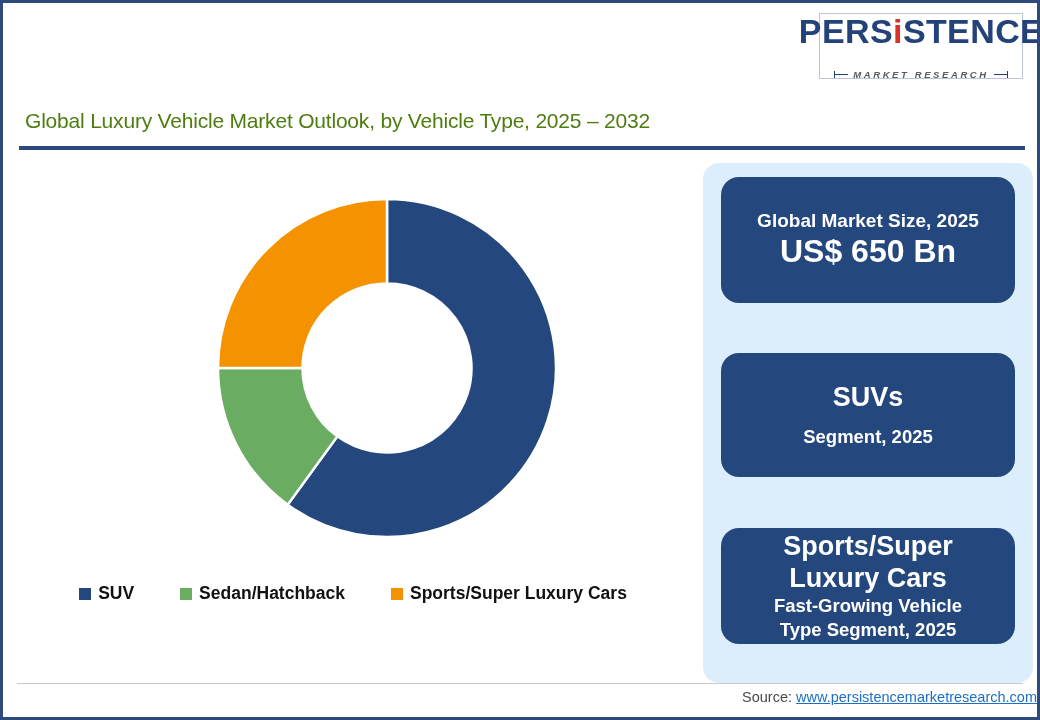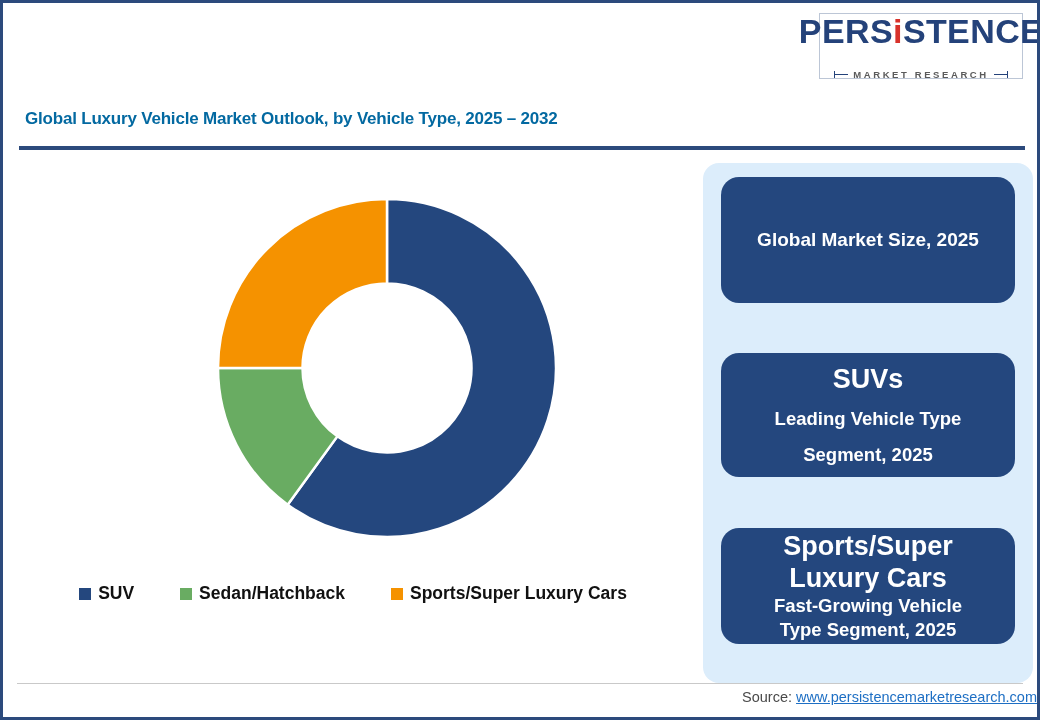--- a/index.html
+++ b/index.html
@@ -47,20 +47,21 @@
     white-space: nowrap;
   }
   .logo-word .i-red { color: #d8322b; }
   .logo-sub-row {
     display: flex;
     align-items: center;
     justify-content: center;
     gap: 5px;
     margin-top: 21px;
     width: 100%;
+    font-style: italic;
   }
   .logo-rule {
     height: 1px;
     width: 14px;
     background: #24427a;
     position: relative;
   }
   .logo-rule::before {
     content: "";
     position: absolute;
@@ -77,23 +78,23 @@
     letter-spacing: 2.6px;
     color: #5a5a5a;
     white-space: nowrap;
   }
 
   
   .title {
     position: absolute;
     left: 22px;
     top: 106px;
-    font-size: 17px;
-    font-weight: bold;
-    color: #0369a1;
+    font-size: 21px;
+    font-weight: normal;
+    color: #4d7c0f;
     letter-spacing: -0.2px;
     white-space: nowrap;
   }
   .title-rule {
     position: absolute;
     left: 16px;
     right: 12px;
     top: 143px;
     height: 4px;
     background: #2c4a7c;
@@ -264,25 +265,25 @@
         <span class="legend-swatch" style="background: rgb(245, 146, 0);"></span>
         <span class="legend-label">Sports/Super Luxury Cars</span>
       </div>
     </div>
   </div>
 
   <div class="side-panel">
 
     <div class="kpi-card card-1">
       <div class="kpi-small">Global Market Size, 2025</div>
+      <div class="kpi-big">US$ 650 Bn</div>
     </div>
 
     <div class="kpi-card card-2">
       <div class="kpi-huge">SUVs</div>
-      <div class="kpi-mid">Leading Vehicle Type</div>
       <div class="kpi-mid">Segment, 2025</div>
     </div>
 
     <div class="kpi-card card-3">
       <div class="kpi-huge">Sports/Super</div>
       <div class="kpi-huge">Luxury Cars</div>
       <div class="kpi-mid">Fast-Growing Vehicle</div>
       <div class="kpi-mid">Type Segment, 2025</div>
     </div>
   </div>

